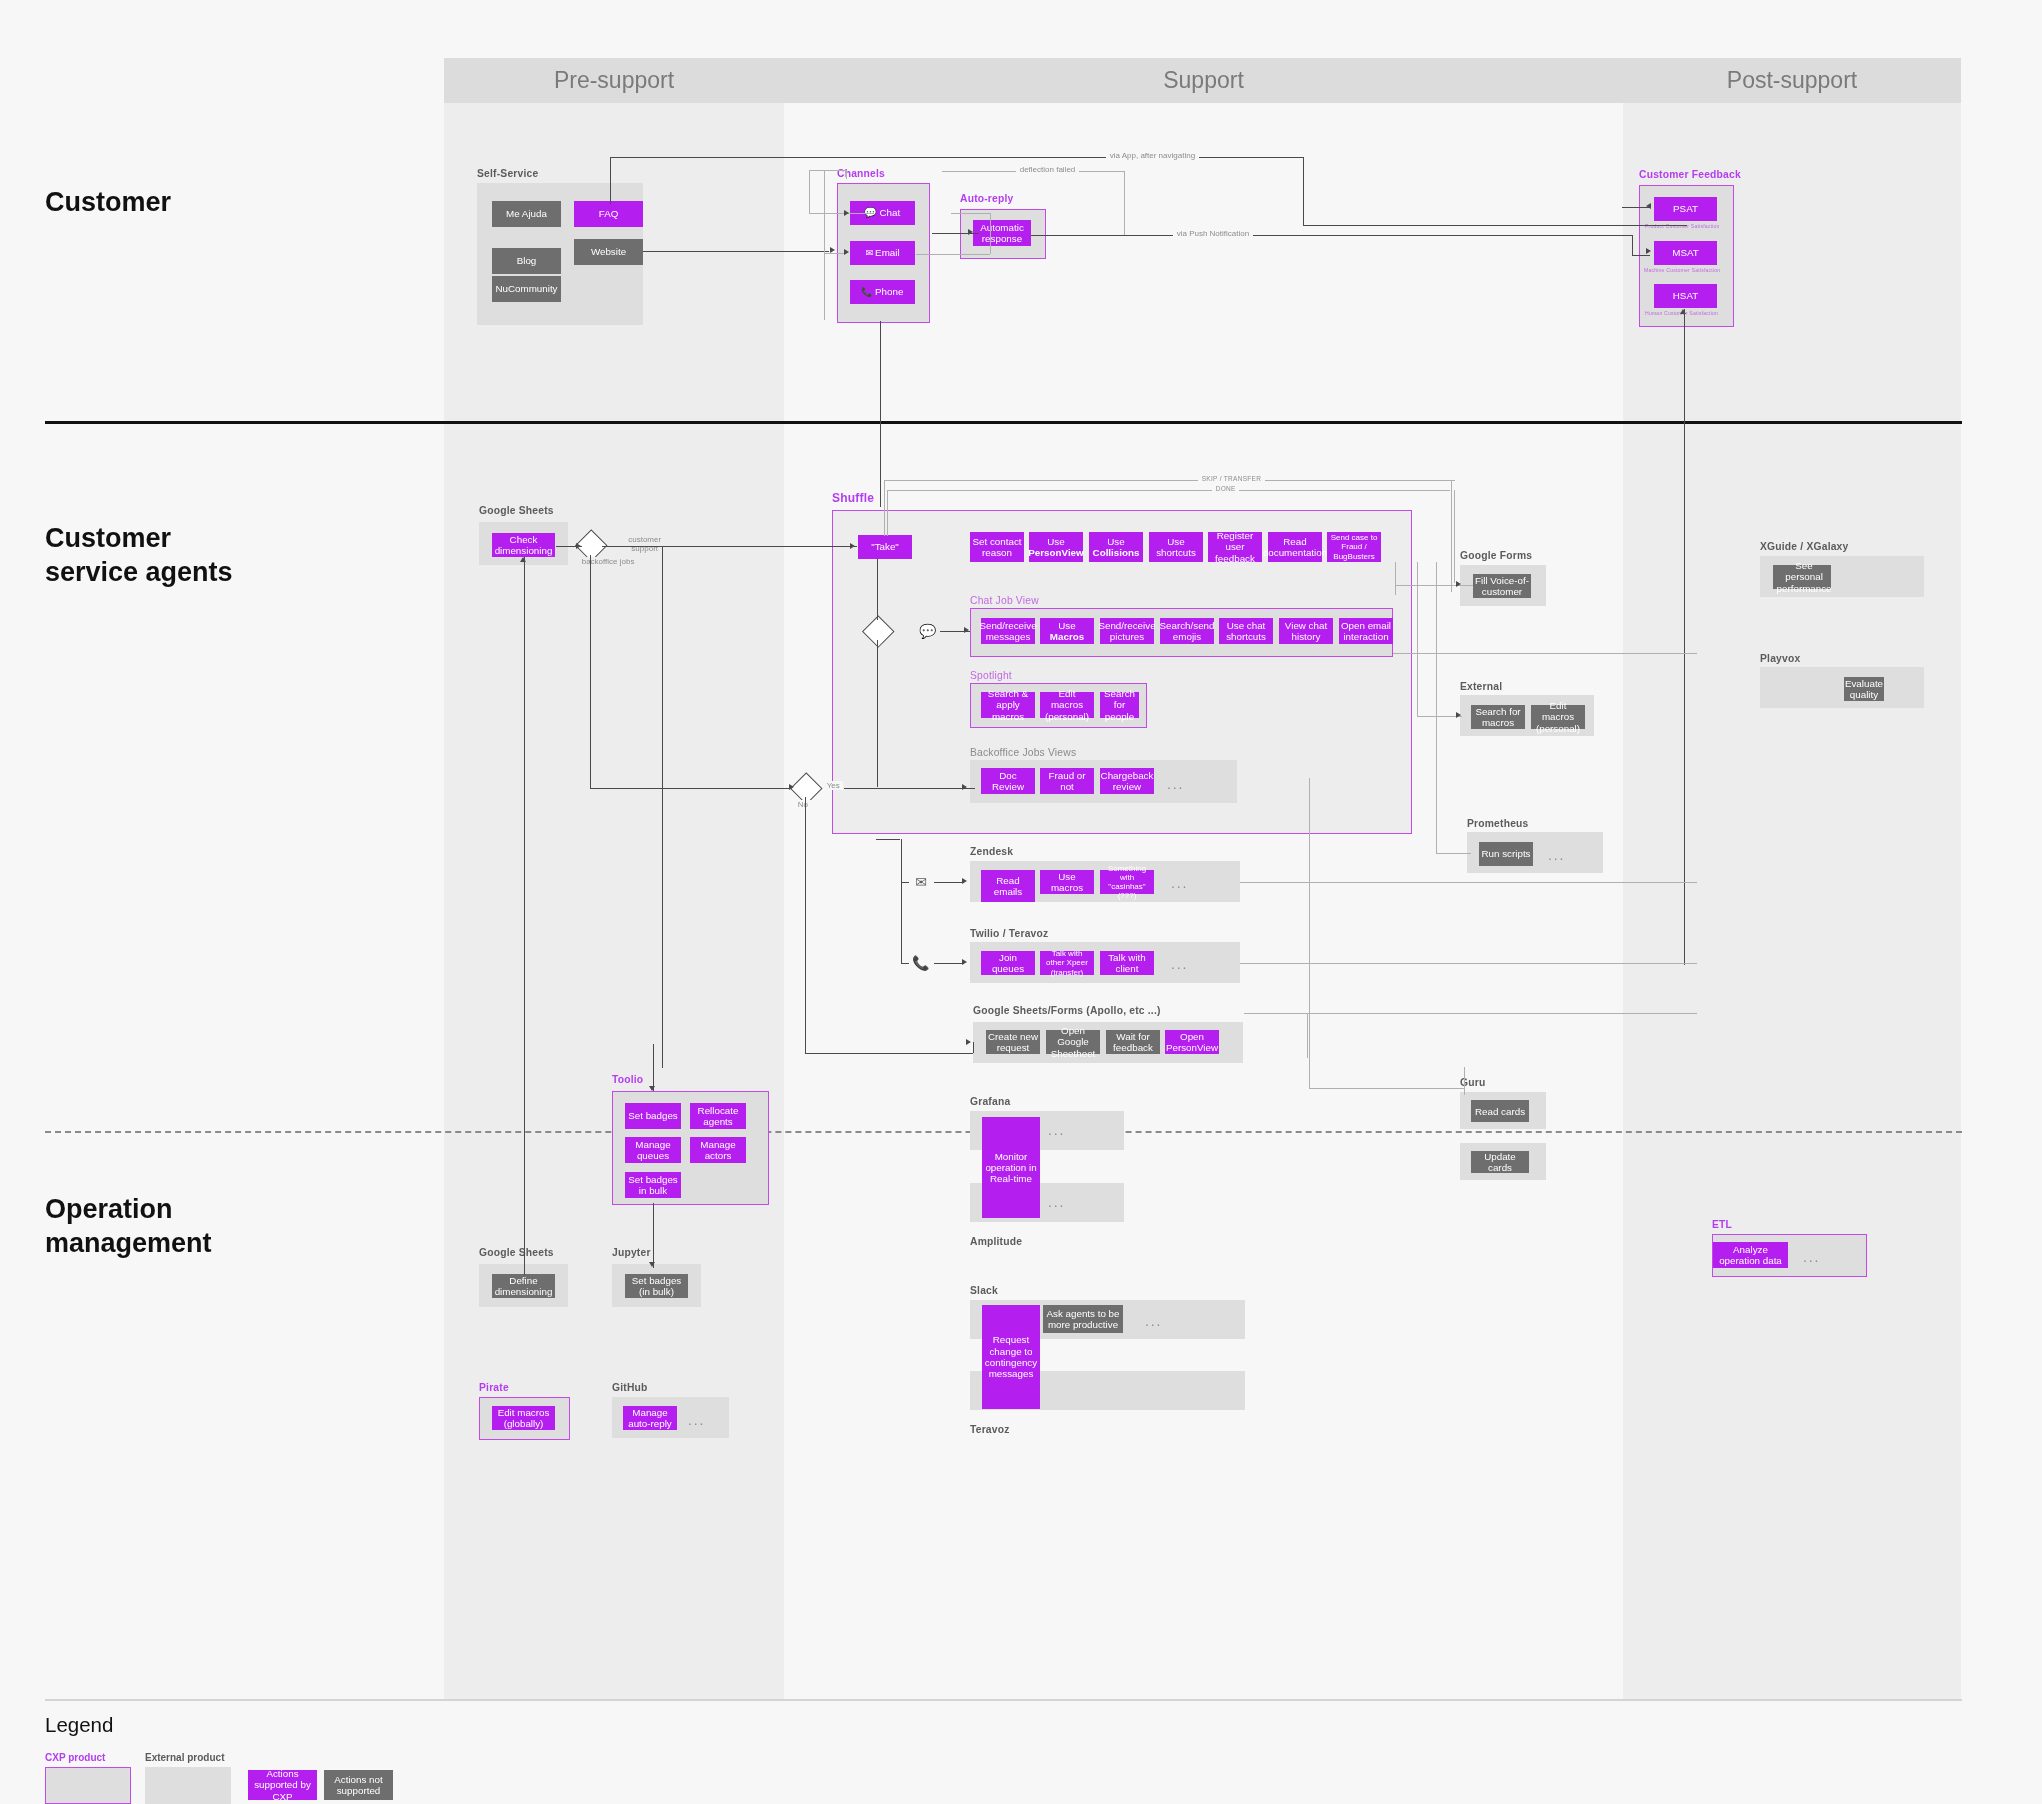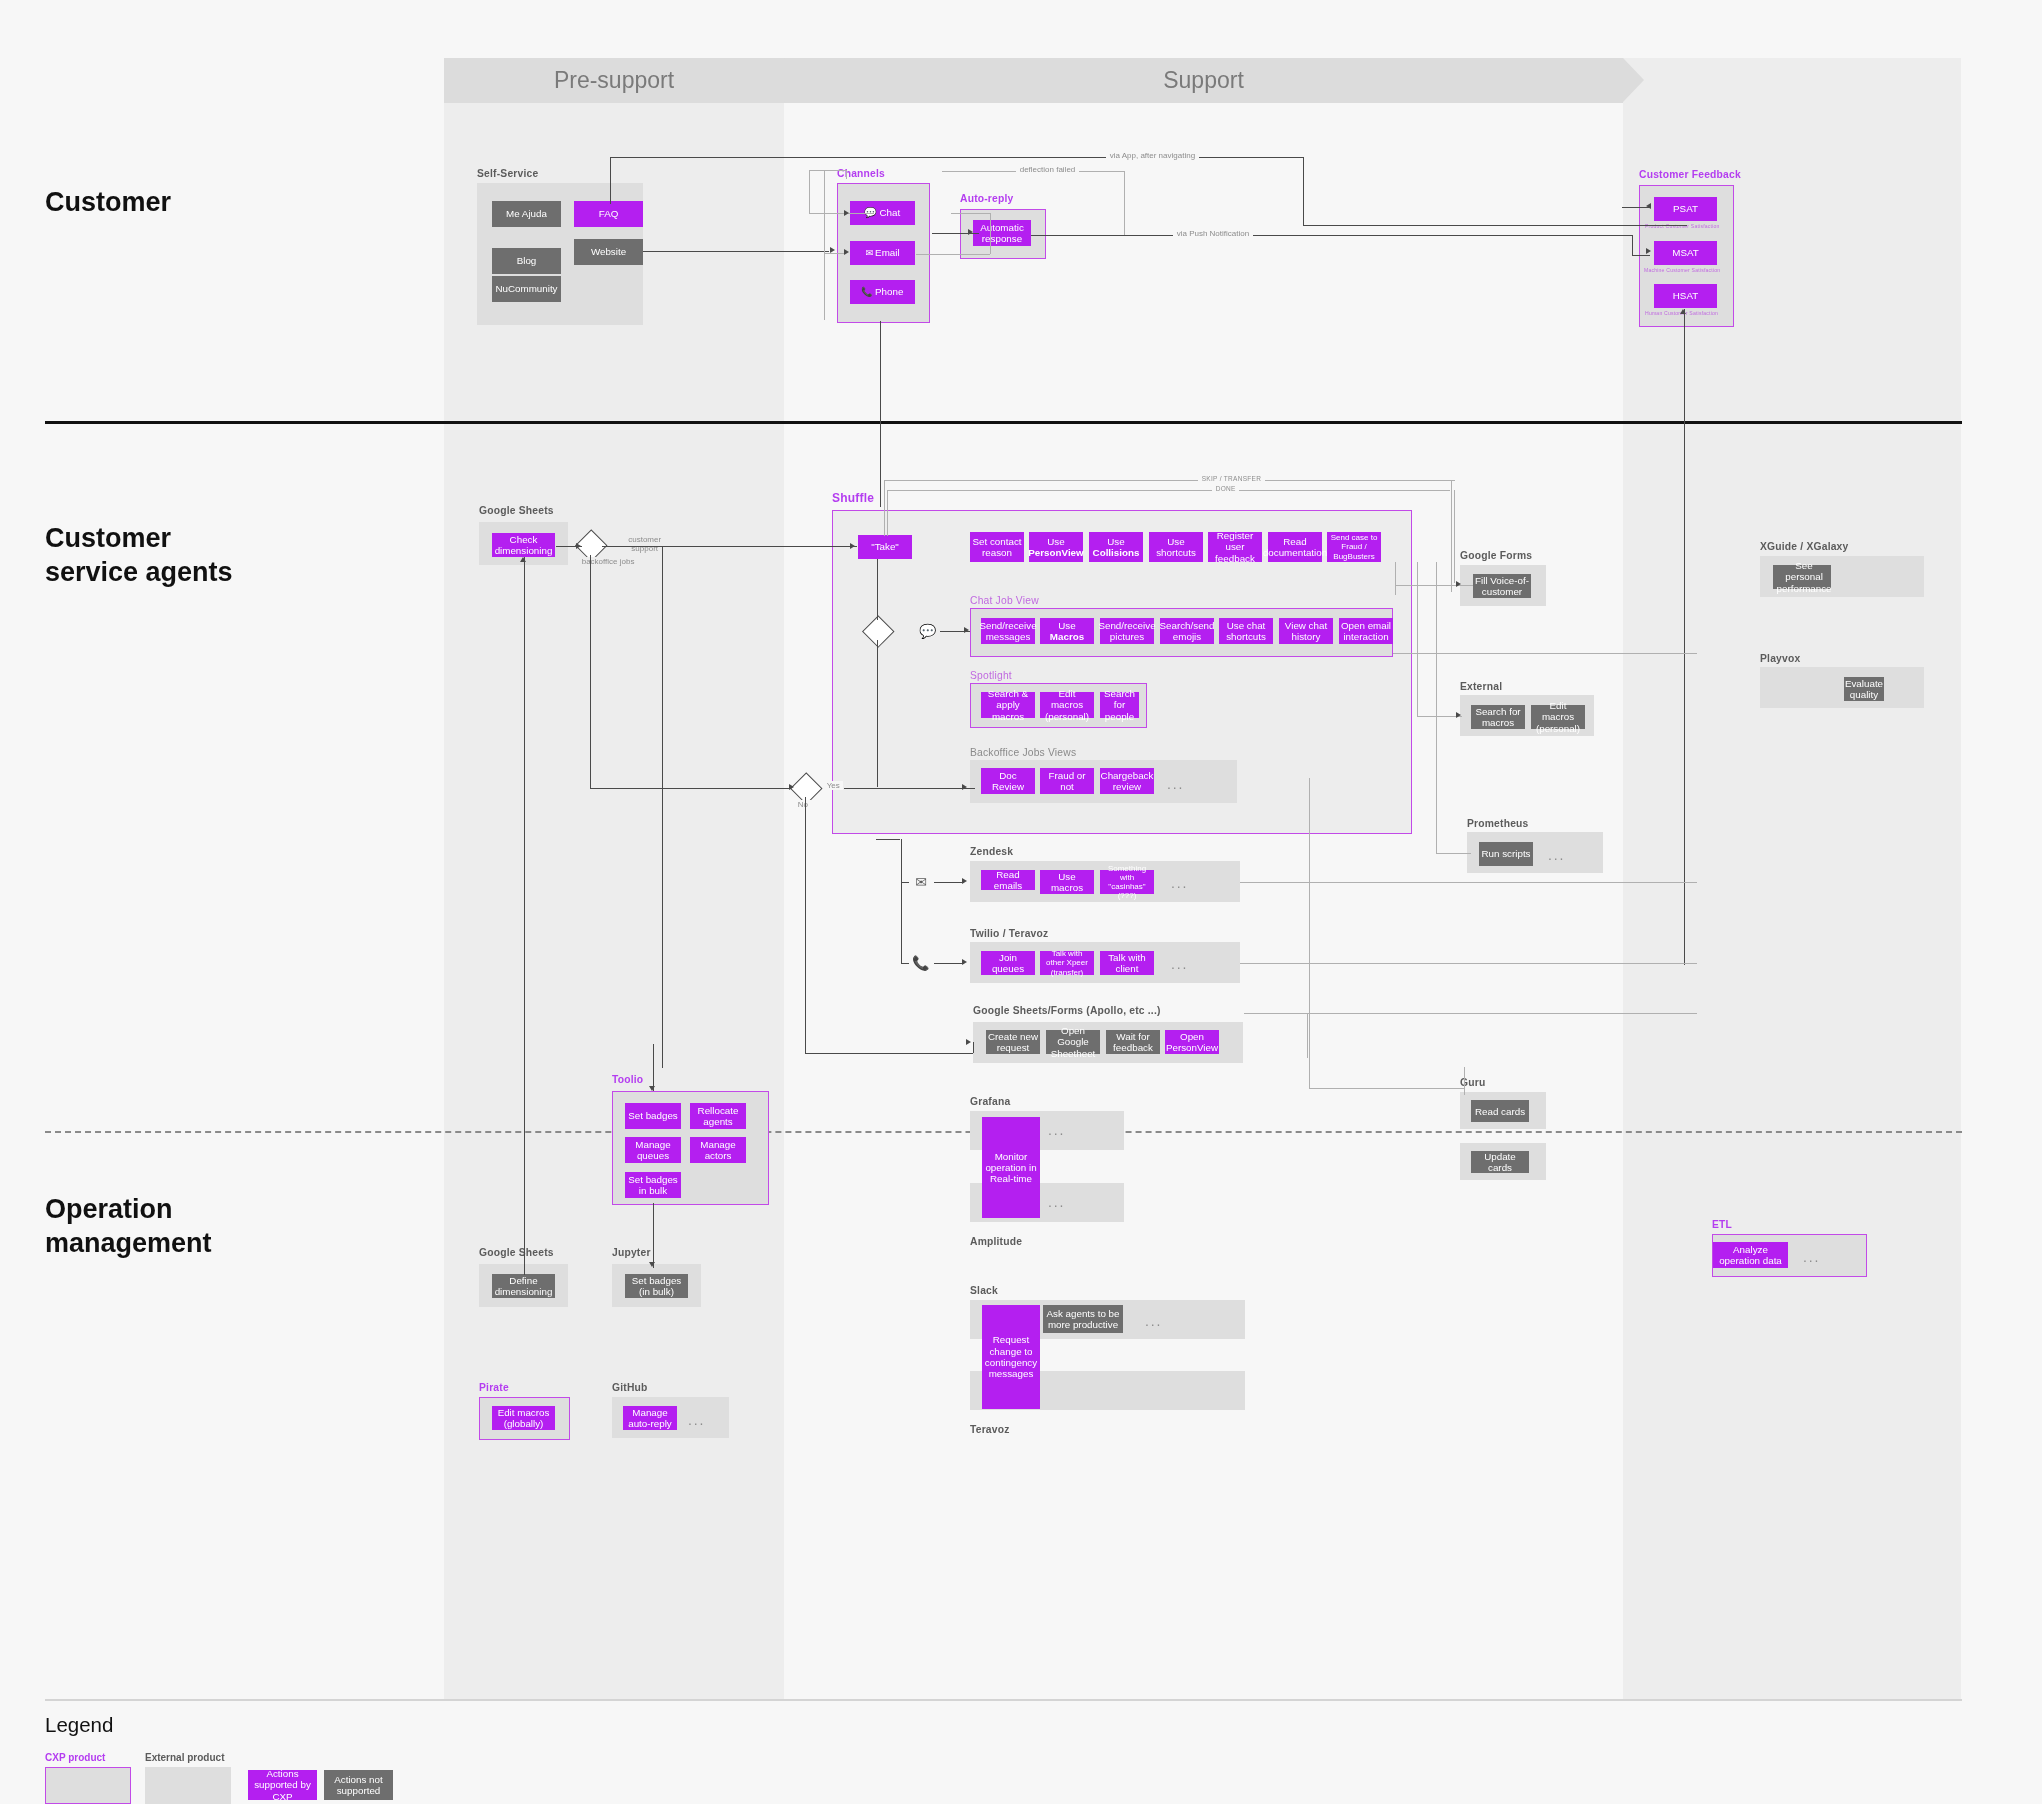--- a/index.html
+++ b/index.html
@@ -103,20 +103,23 @@
   <div class="col-bg col-pre"></div>
   <div class="col-bg col-sup"></div>
   <div class="col-bg col-post"></div>
 
   <div class="phase phase-sup">
     <span class="lbl">Support</span>
     </div>
   <div class="phase phase-pre">
     <span class="lbl">Pre-support</span>
     </div>
+  <div class="phase phase-post noarrow">
+    <span class="lbl">Post-support</span>
+    </div>
 
   <div class="lane-title" style="left:45px;top:186px;">Customer</div>
   <div class="lane-title" style="left:45px;top:522px;white-space:pre;">Customer
 service agents</div>
   <div class="lane-title" style="left:45px;top:1193px;white-space:pre;">Operation
 management</div>
 
   <div class="divider-solid" style="top:421px;"></div>
   <div class="divider-dash" style="top:1131px;"></div>
   <div class="bottom-rule"></div>
@@ -241,21 +244,21 @@
 
   <div class="grp-label sub" style="left:970px;top:747px;">Backoffice Jobs Views</div>
   <div class="grp" style="left:970px;top:760px;width:267px;height:43px;"></div>
   <div class="chip sup" style="left:981px;top:768px;width:54px;height:26px;">Doc Review</div>
   <div class="chip sup" style="left:1040px;top:768px;width:54px;height:26px;">Fraud or not</div>
   <div class="chip sup" style="left:1100px;top:768px;width:54px;height:26px;">Chargeback review</div>
   <div class="dots" style="left:1167px;top:777px;">...</div>
 
   <div class="grp-label" style="left:970px;top:846px;">Zendesk</div>
   <div class="grp" style="left:970px;top:861px;width:270px;height:41px;"></div>
-  <div class="chip sup" style="left:981px;top:870px;width:54px;height:20px;">Read emails</div>
+  <div class="chip sup" style="left:981px;top:870px;width:54px;height:32px;">Read emails</div>
   <div class="chip sup" style="left:1040px;top:870px;width:54px;height:24px;">Use macros</div>
   <div class="chip sup tiny" style="left:1100px;top:870px;width:54px;height:24px;">Something with "casinhas"(???)</div>
   <div class="dots" style="left:1171px;top:876px;">...</div>
   <div class="cicon" style="left:910px;top:871px;">✉</div>
 
   <div class="grp-label" style="left:970px;top:928px;">Twilio / Teravoz</div>
   <div class="grp" style="left:970px;top:942px;width:270px;height:41px;"></div>
   <div class="chip sup" style="left:981px;top:951px;width:54px;height:24px;">Join queues</div>
   <div class="chip sup tiny" style="left:1040px;top:951px;width:54px;height:24px;">Talk with other Xpeer (transfer)</div>
   <div class="chip sup" style="left:1100px;top:951px;width:54px;height:24px;">Talk with client</div>

